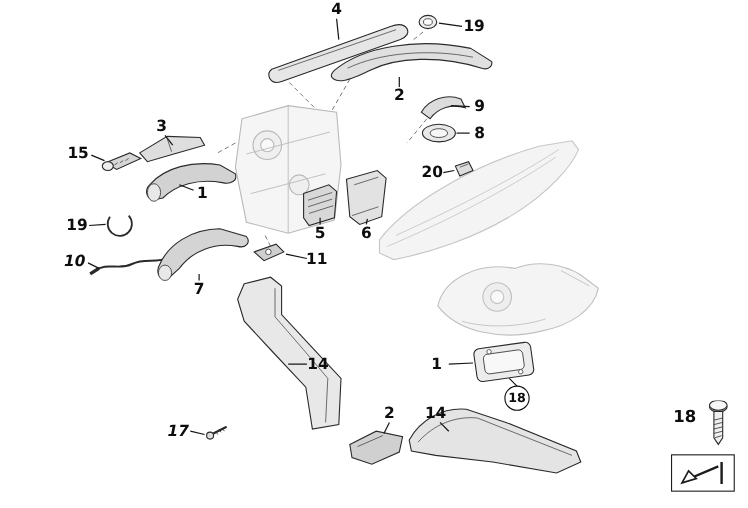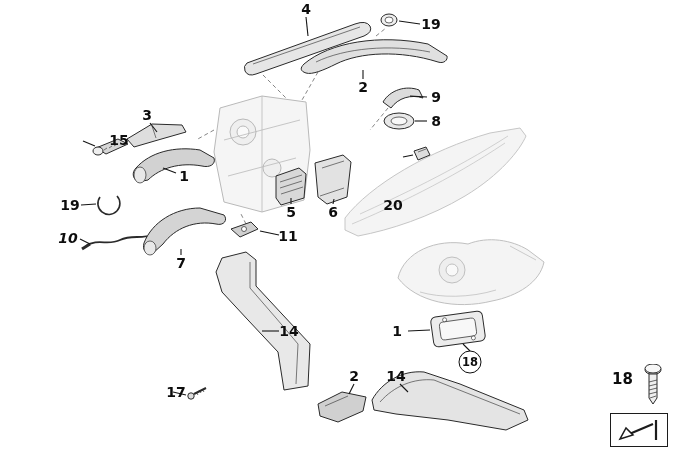--- a/index.html
+++ b/index.html
@@ -219,28 +219,28 @@
       </svg>
     </div>
   </div>
 
 <div class="callout" style="left: 306px; top: 9px;">4</div>
     <div class="callout" style="left: 431px; top: 24px;">19</div>
     <div class="callout" style="left: 363px; top: 87px;">2</div>
     <div class="callout" style="left: 436px; top: 97px;">9</div>
     <div class="callout" style="left: 436px; top: 121px;">8</div>
     <div class="callout" style="left: 147px; top: 115px;">3</div>
-    <div class="callout" style="left: 71px; top: 140px; margin-left: 48px;">15</div>
-    <div class="callout" style="left: 393px; top: 157px; margin-top: 48px;">20</div>
+    <div class="callout" style="left: 71px; top: 140px;">15</div>
+    <div class="callout" style="left: 393px; top: 157px;">20</div>
     <div class="callout" style="left: 184px; top: 176px;">1</div>
     <div class="callout" style="left: 70px; top: 205px;">19</div>
     <div class="callout" style="left: 68px; top: 238px; font-style: italic;">10</div>
     <div class="callout" style="left: 291px; top: 212px;">5</div>
     <div class="callout" style="left: 333px; top: 212px;">6</div>
     <div class="callout" style="left: 288px; top: 236px;">11</div>
     <div class="callout" style="left: 181px; top: 263px;">7</div>
     <div class="callout" style="left: 289px; top: 331px;">14</div>
     <div class="callout" style="left: 397px; top: 331px;">1</div>
-    <div class="callout" style="left: 176px; top: 392px;">17</div>
+    <div class="callout" style="left: 162px; top: 392px; font-style: italic;">17</div>
     <div class="callout" style="left: 354px; top: 376px;">2</div>
     <div class="callout" style="left: 396px; top: 376px;">14</div>
     <div class="callout circled" style="left: 470px; top: 362px;">18</div>
   </div>
 
 </body></html>

